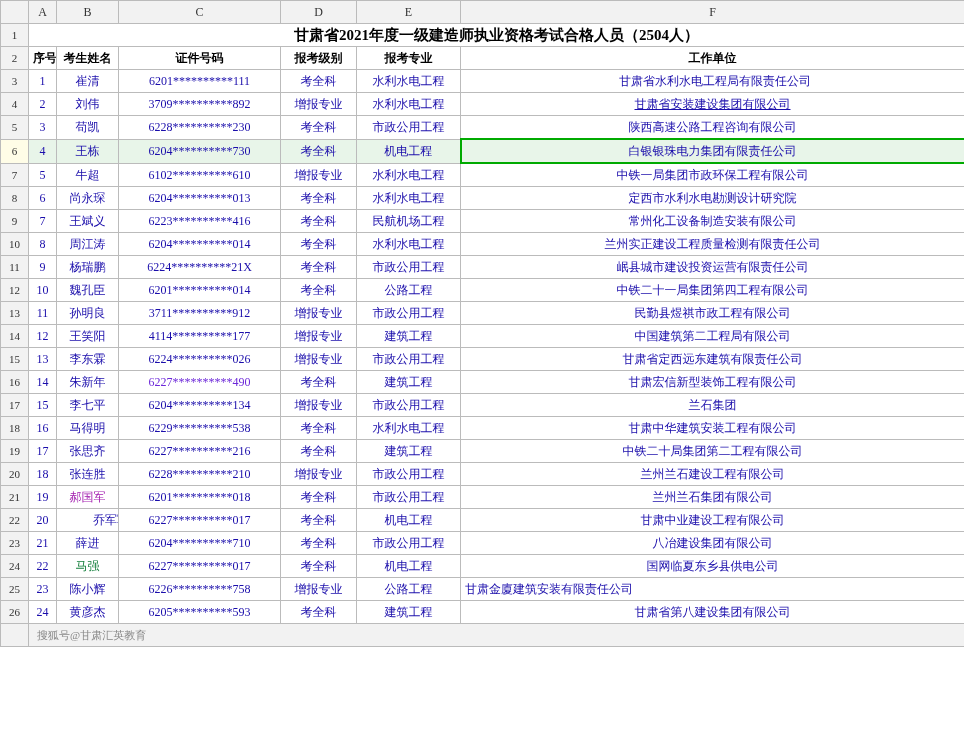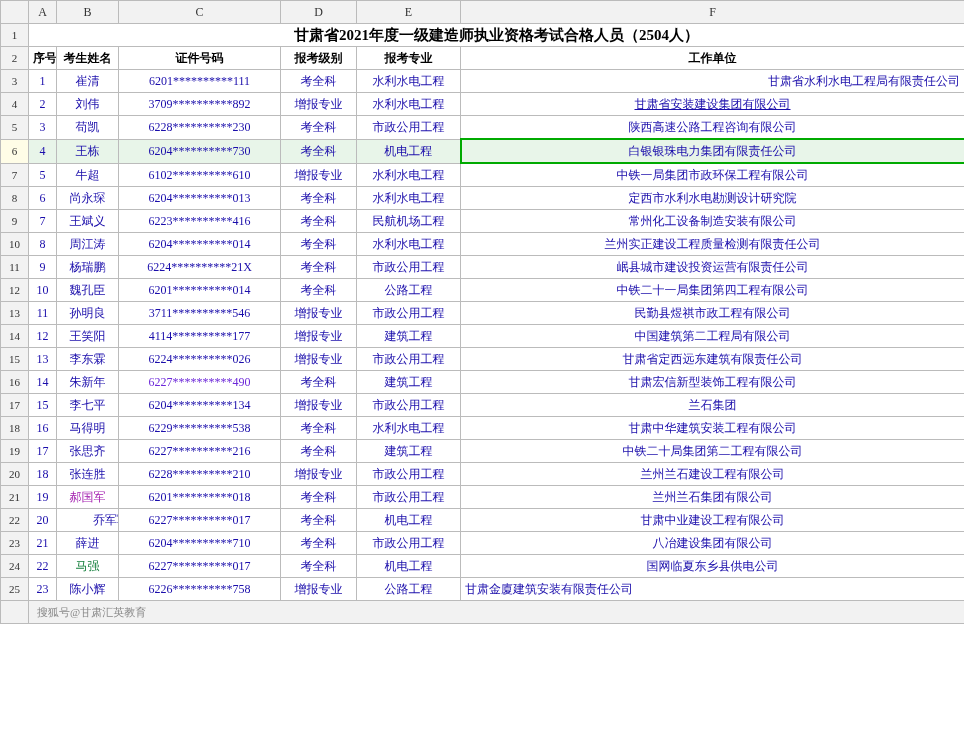--- a/index.html
+++ b/index.html
@@ -95,21 +95,21 @@
     </tbody>
 
     <tbody id="data-body">
         <tr>
           <td class="col-row">3</td>
           <td style="color: rgb(26, 13, 171);">1</td>
           <td style="color: rgb(26, 13, 171);">崔清</td>
           <td style="color: rgb(26, 13, 171);">6201**********111</td>
           <td style="color: rgb(26, 13, 171);">考全科</td>
           <td style="color: rgb(26, 13, 171);">水利水电工程</td>
-          <td style="text-align: right; color: rgb(26, 13, 171); padding-left: 9px;">甘肃省水利水电工程局有限责任公司</td>
+          <td style="text-align: center; color: rgb(26, 13, 171); padding-left: 9px;">甘肃省水利水电工程局有限责任公司</td>
         </tr>
         <tr>
           <td class="col-row">4</td>
           <td style="color: rgb(26, 13, 171);">2</td>
           <td style="color: rgb(26, 13, 171); margin-top: 17px;">刘伟</td>
           <td style="color: rgb(26, 13, 171);">3709**********892</td>
           <td style="color: rgb(26, 13, 171);">增报专业</td>
           <td style="color: rgb(26, 13, 171);">水利水电工程</td>
           <td style="text-align: center; color: rgb(26, 13, 171); text-decoration: underline;">甘肃省安装建设集团有限公司</td>
         </tr>
@@ -182,21 +182,21 @@
           <td style="color: rgb(26, 13, 171);">魏孔臣</td>
           <td style="color: rgb(26, 13, 171);">6201**********014</td>
           <td style="color: rgb(26, 13, 171);">考全科</td>
           <td style="color: rgb(26, 13, 171);">公路工程</td>
           <td style="text-align: center; color: rgb(26, 13, 171);">中铁二十一局集团第四工程有限公司</td>
         </tr>
         <tr>
           <td class="col-row">13</td>
           <td style="color: rgb(26, 13, 171);">11</td>
           <td style="color: rgb(26, 13, 171);">孙明良</td>
-          <td style="color: rgb(26, 13, 171);">3711**********546</td>
+          <td style="color: rgb(26, 13, 171);">3711**********912</td>
           <td style="color: rgb(26, 13, 171);">增报专业</td>
           <td style="color: rgb(26, 13, 171);">市政公用工程</td>
           <td style="text-align: center; color: rgb(26, 13, 171);">民勤县煜祺市政工程有限公司</td>
         </tr>
         <tr>
           <td class="col-row">14</td>
           <td style="color: rgb(26, 13, 171);">12</td>
           <td style="color: rgb(26, 13, 171);">王笑阳</td>
           <td style="color: rgb(26, 13, 171);">4114**********177</td>
           <td style="color: rgb(26, 13, 171);">增报专业</td>
@@ -294,20 +294,29 @@
           <td style="text-align: center; color: rgb(26, 13, 171);">国网临夏东乡县供电公司</td>
         </tr>
         <tr>
           <td class="col-row">25</td>
           <td style="color: rgb(26, 13, 171);">23</td>
           <td style="color: rgb(26, 13, 171);">陈小辉</td>
           <td style="color: rgb(26, 13, 171);">6226**********758</td>
           <td style="color: rgb(26, 13, 171);">增报专业</td>
           <td style="color: rgb(26, 13, 171);">公路工程</td>
           <td style="text-align: left; color: rgb(26, 13, 171);">甘肃金廈建筑安装有限责任公司</td>
+        </tr>
+        <tr>
+          <td class="col-row">26</td>
+          <td style="color: rgb(26, 13, 171);">24</td>
+          <td style="color: rgb(26, 13, 171);">黄彦杰</td>
+          <td style="color: rgb(26, 13, 171);">6205**********593</td>
+          <td style="color: rgb(26, 13, 171);">考全科</td>
+          <td style="color: rgb(26, 13, 171);">建筑工程</td>
+          <td style="text-align: center; color: rgb(26, 13, 171);">甘肃省第八建设集团有限公司</td>
         </tr>
       </tbody>
 
     <tbody>
       <tr>
         <td class="col-row"></td>
         <td colspan="6" style="background:#f2f2f2; font-size:11px; color:#888; text-align:left; padding-left:8px;">
           <span>搜狐号@甘肃汇英教育</span>
         </td>
       </tr>

